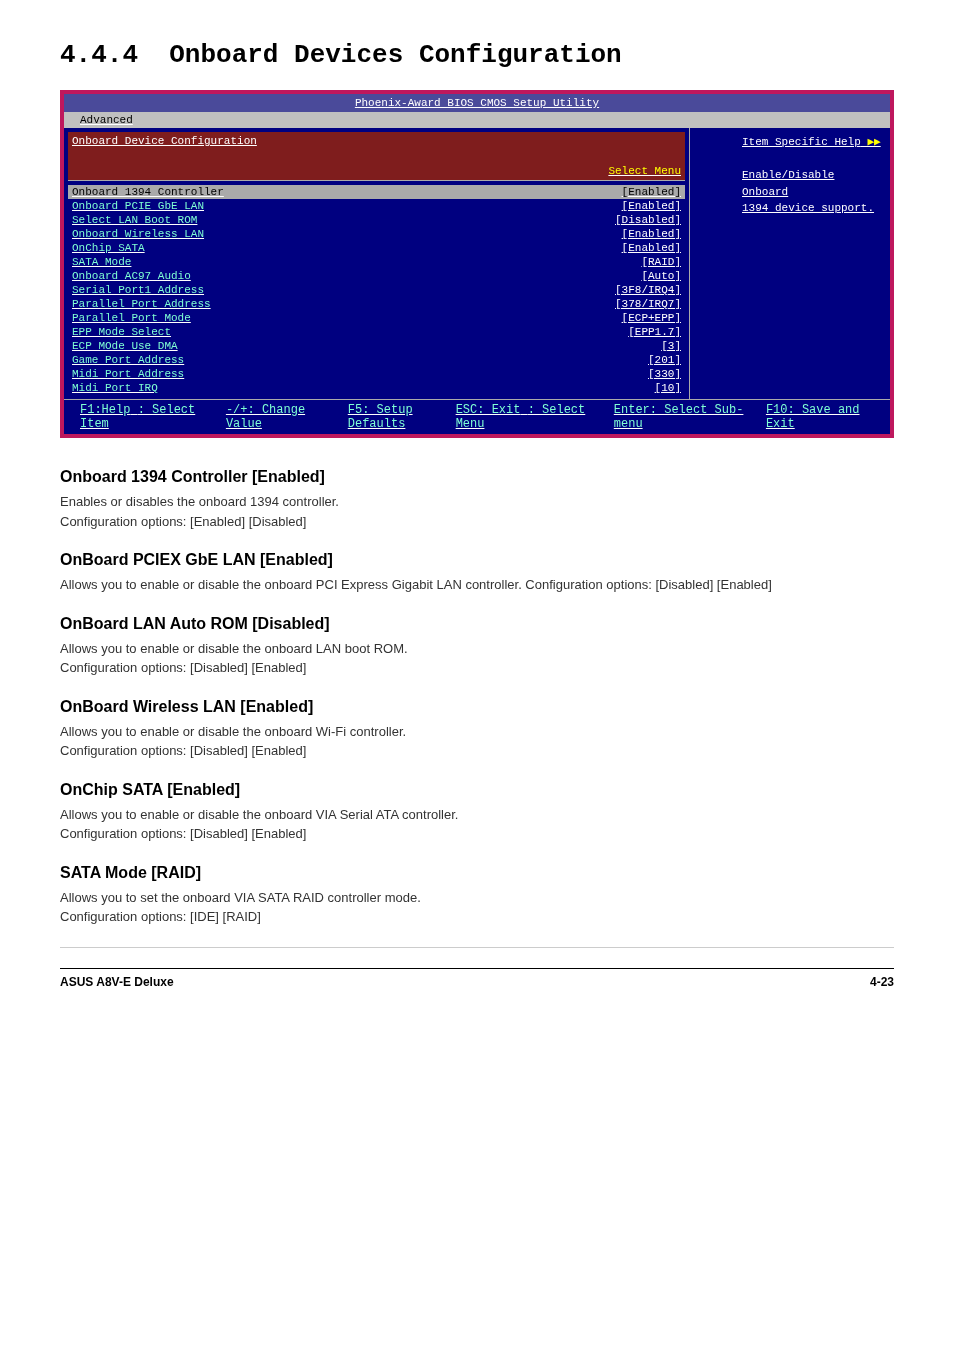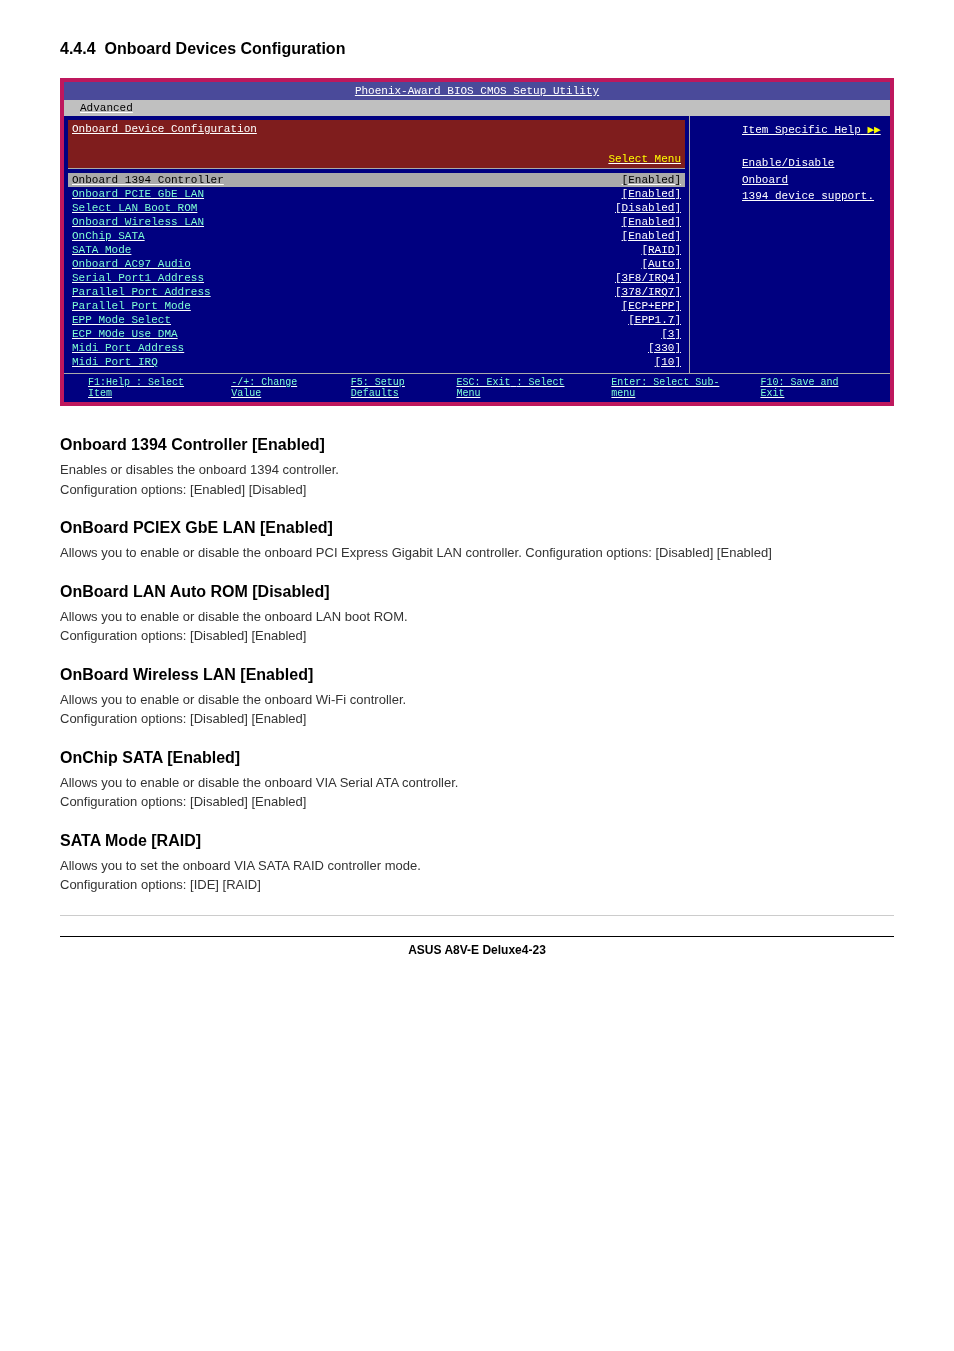--- a/index.html
+++ b/index.html
@@ -5,24 +5,25 @@
     * { margin: 0; padding: 0; box-sizing: border-box; }
     body {
       font-family: Arial, sans-serif;
       background: #fff;
       color: #000;
       width: 954px;
       padding: 40px 60px;
     }
 
     .section-title {
-      font-size: 16px;
+      font-size: 26px;
       font-weight: bold;
       margin-bottom: 20px;
       color: #000;
+      font-family: Liberation Mono, monospace;
     }
 
     
     .bios-container {
       border: 4px solid #be185d;
       background: #000080;
       color: #fff;
       font-family: 'Courier New', monospace;
       font-size: 11px;
       margin-bottom: 30px;
@@ -114,22 +115,22 @@
 
     .bios-row.highlighted .value {
       color: #000;
     }
 
     .bios-footer {
       background: #000080;
       border-top: 1px solid #aaa;
       display: flex;
       justify-content: space-between;
-      padding: 3px 24px;
-      font-size: 10px;
+      padding: 3px 16px;
+      font-size: 12px;
       color: #7fffd4;
     }
 
     .bios-footer .footer-col {
       display: flex;
       gap: 20px;
     }
 
     .help-text {
       color: #fff;
@@ -161,21 +162,21 @@
     }
 
     hr.doc-divider {
       border: none;
       border-top: 1px solid #ccc;
       margin: 10px 0 20px 0;
     }
 
     .page-footer {
       display: flex;
-      justify-content: center;
+      justify-content: space-between;
       border-top: 1px solid #000;
       padding-top: 6px;
       margin-top: 20px;
       font-size: 12px;
       font-weight: bold;
     }
   </style>
 </head>
 <body>
 
@@ -240,20 +241,24 @@
             <span class="label">Parallel Port Mode</span>
             <span class="value">[ECP+EPP]</span>
           </div>
           <div class="bios-row">
             <span class="label">EPP Mode Select</span>
             <span class="value">[EPP1.7]</span>
           </div>
           <div class="bios-row">
             <span class="label">ECP MOde Use DMA</span>
             <span class="value">[3]</span>
+          </div>
+          <div class="bios-row">
+            <span class="label">Game Port Address</span>
+            <span class="value">[201]</span>
           </div>
           <div class="bios-row">
             <span class="label">Midi Port Address</span>
             <span class="value">[330]</span>
           </div>
           <div class="bios-row">
             <span class="label">Midi Port IRQ</span>
             <span class="value">[10]</span>
           </div>
         </div>

